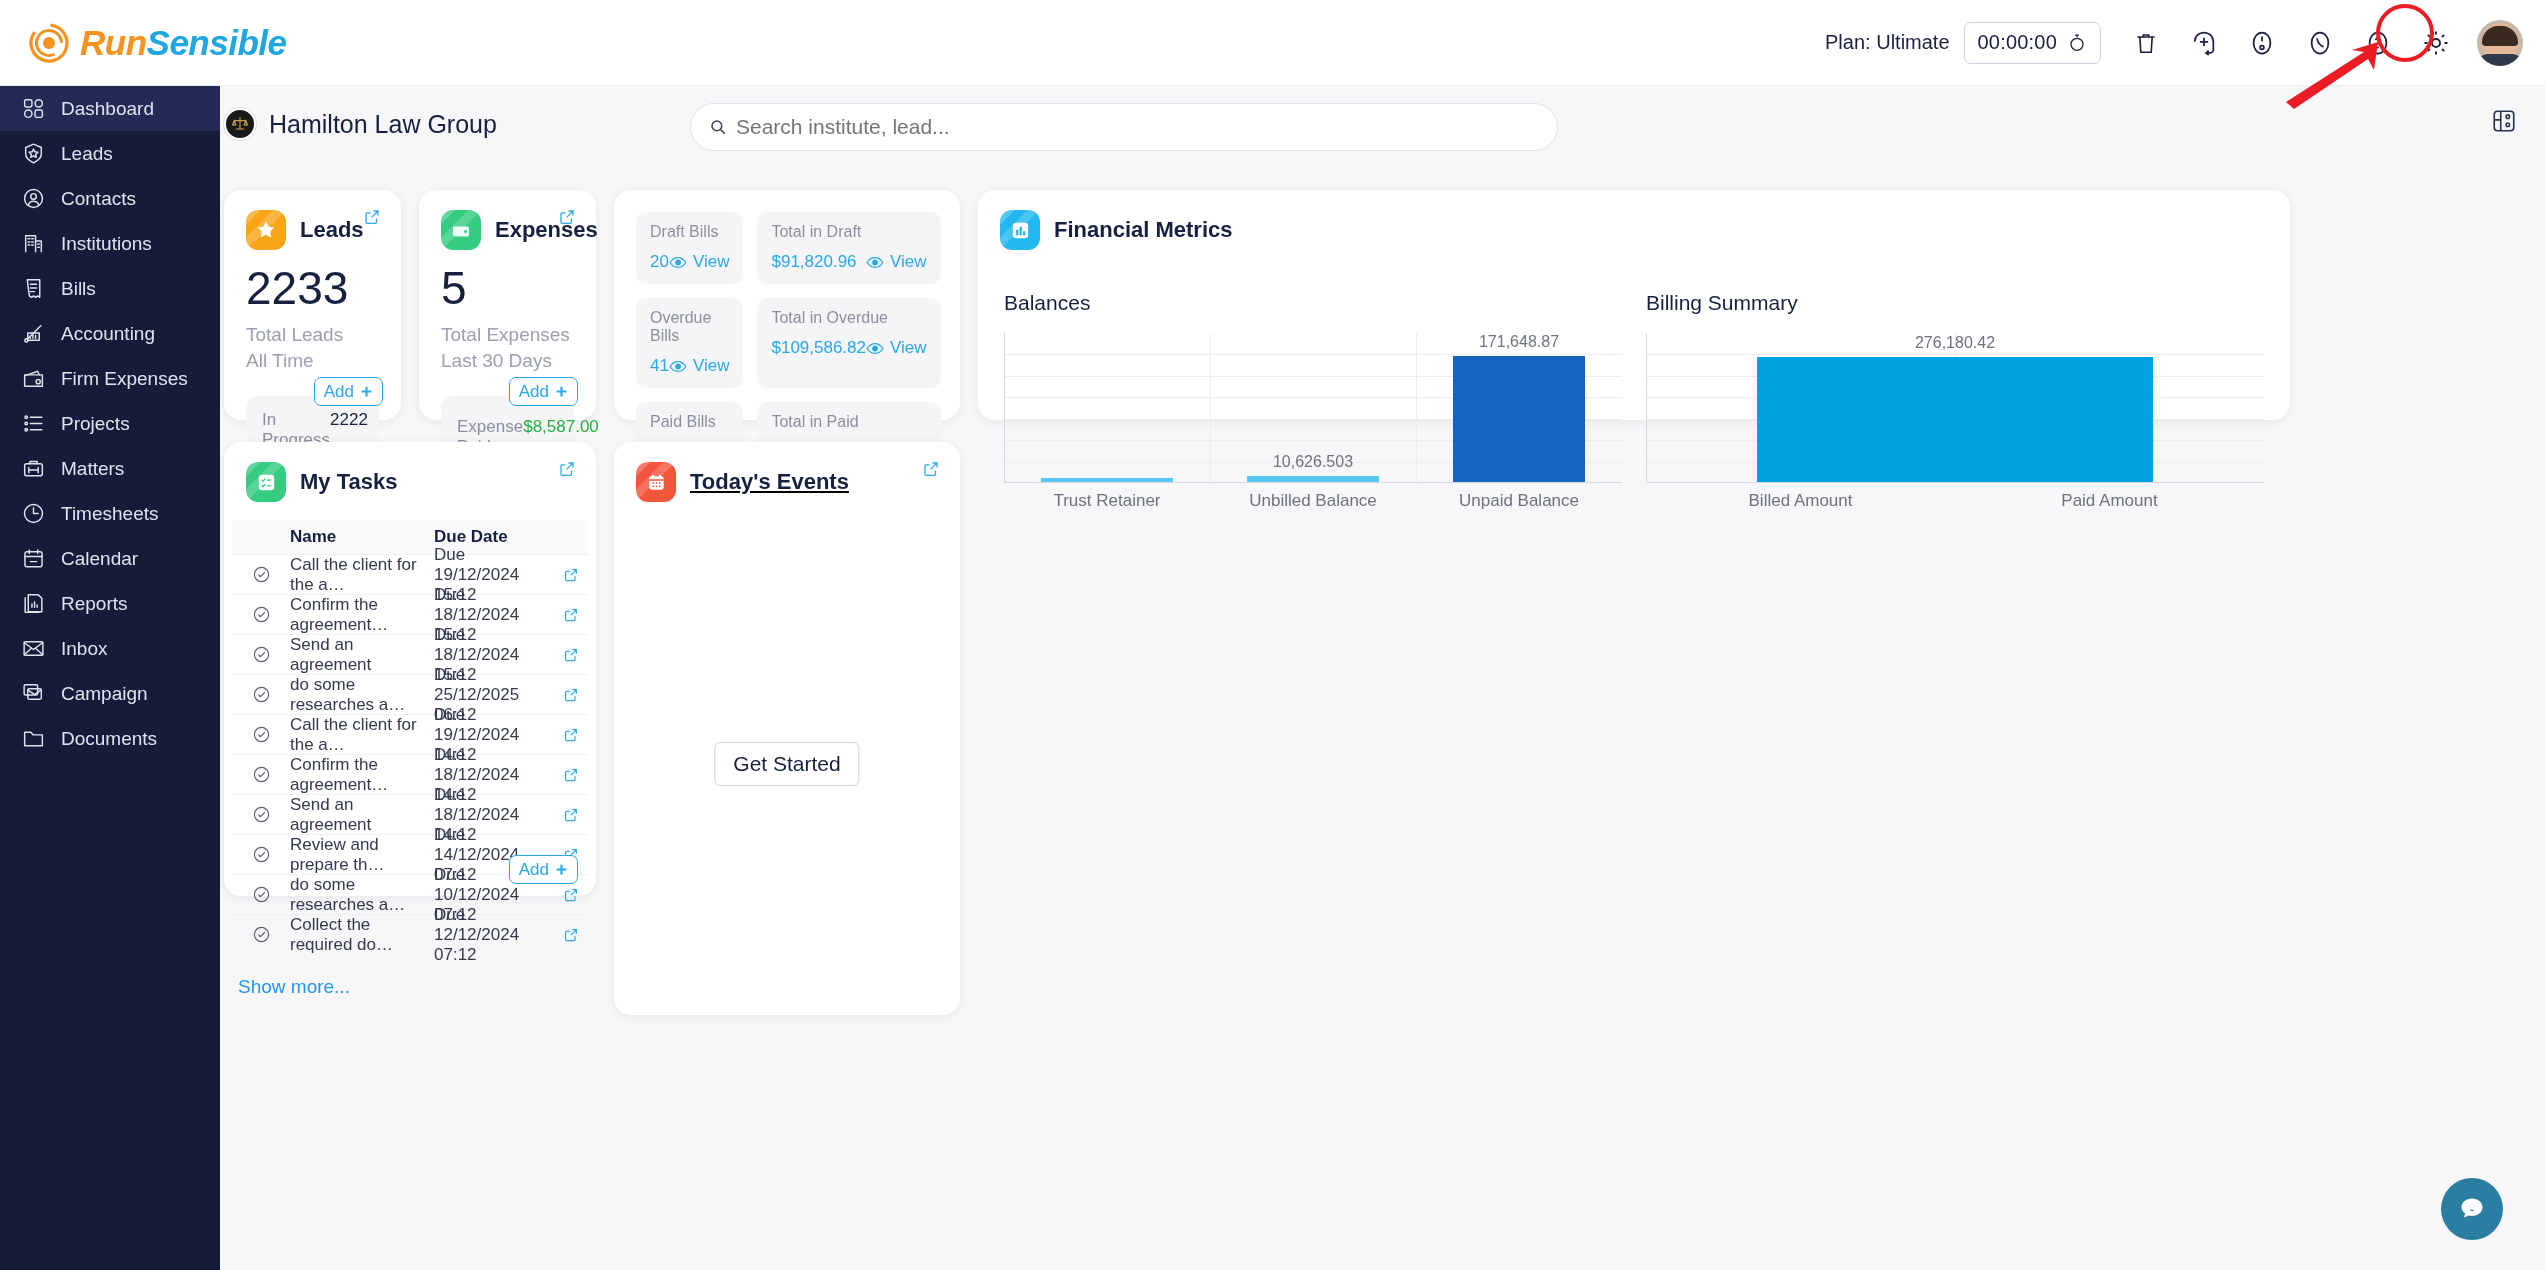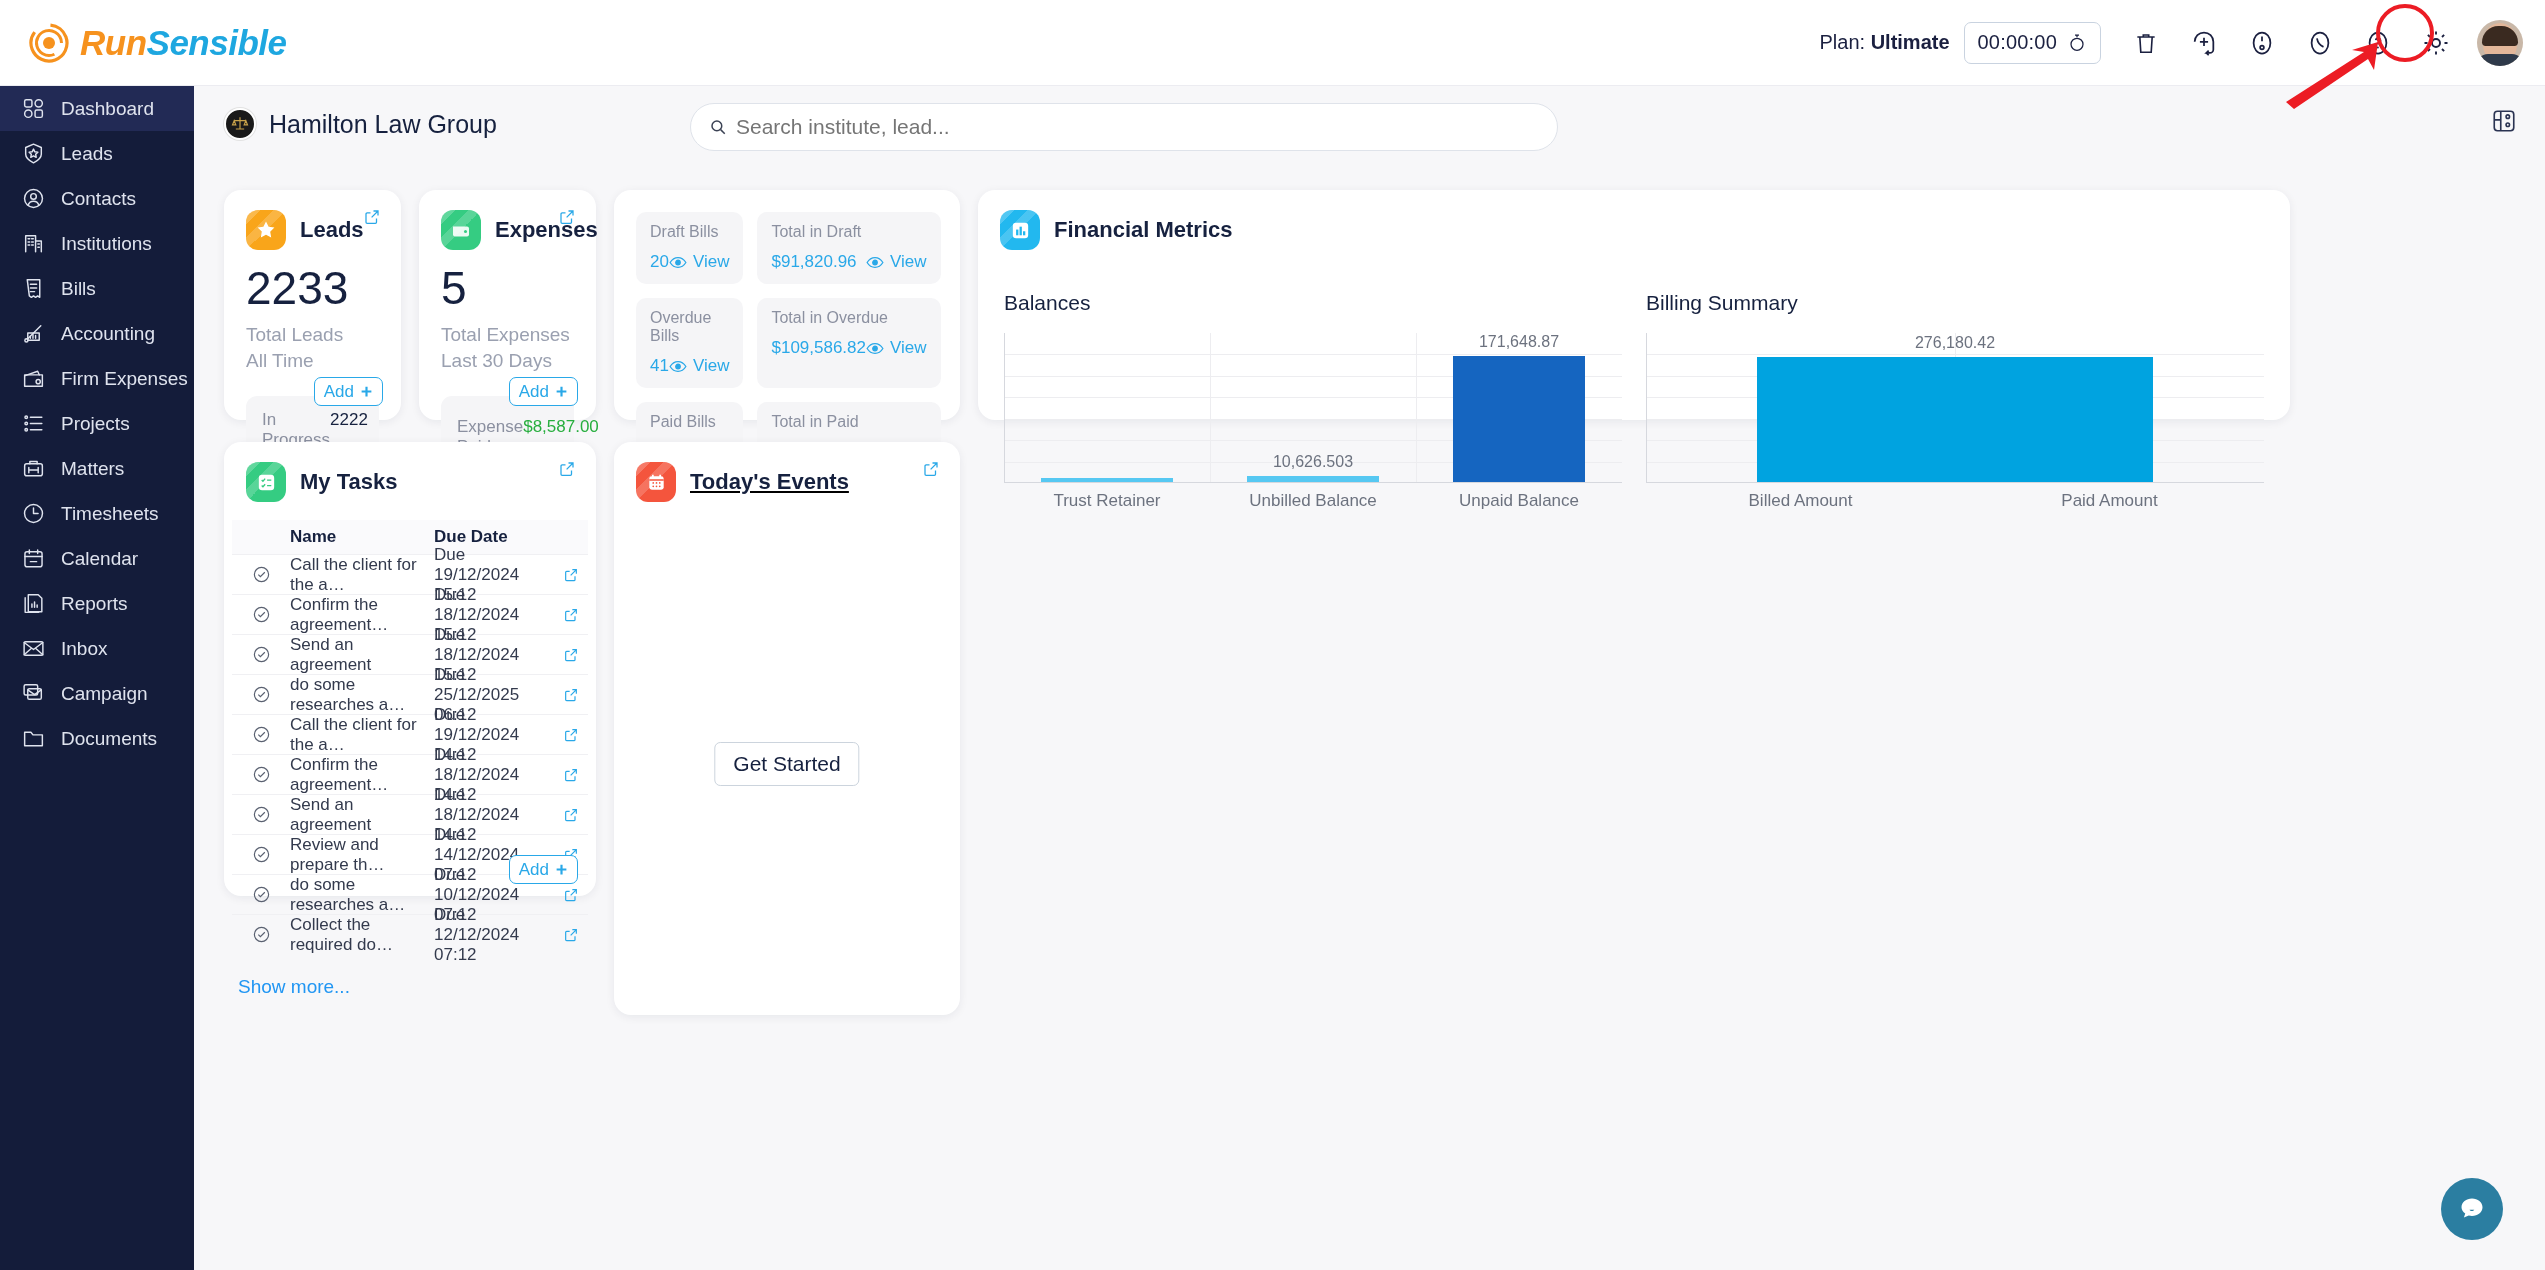--- a/index.html
+++ b/index.html
@@ -21,21 +21,21 @@
   .logo-mark { width: 42px; height: 42px; position: relative; }
   .logo-text { font-size: 35px; font-weight: bold; font-style: italic; margin-left: 10px; letter-spacing: -0.5px; }
   .logo-run { color: #f6921e; }
   .logo-sensible { color: #1ea7e0; }
 
   .topbar-right {
     margin-left: auto; margin-right: 22px;
     display: flex; align-items: center; gap: 0px;
   }
   .plan-label { font-size: 20px; color: #1b2040; margin-right: 14px; white-space: nowrap; }
-  .plan-label b { font-weight: bold; }
+  .plan-label b { font-weight: normal; }
   .timer-box {
     border: 1px solid #c9d3e0; border-radius: 7px; height: 42px;
     display: flex; align-items: center; gap: 10px;
     padding: 0 13px; margin-right: 16px;
   }
   .timer-val { font-size: 20px; color: #1b2040; letter-spacing: 0.2px; }
   .icon-btn {
     width: 58px; height: 58px; display: flex; align-items: center; justify-content: center;
     cursor: pointer; position: relative;
   }
@@ -53,21 +53,21 @@
   
   .hl-circle {
     position: absolute; left: 2376px; top: 4px; width: 58px; height: 58px;
     border: 4px solid #ec1c24; border-radius: 50%;
     pointer-events: none; z-index: 40;
   }
   .hl-arrow { position: absolute; left: 2282px; top: 40px; z-index: 40; pointer-events:none;}
 
   
   .sidebar {
-    position: absolute; left: 0; top: 0; width: 194px; height: 1270px;
+    position: absolute; left: 0; top: 0; width: 220px; height: 1270px;
     background: #141c3a; z-index: 20; padding-top: 0;
   }
   .sb-collapse {
     height: 86px; display: flex; align-items: center; padding-left: 22px; cursor: pointer;
   }
   .sb-item {
     height: 45px; display: flex; align-items: center; gap: 14px;
     padding-left: 20px; color: #dfe3ee; font-size: 19px; cursor: pointer;
   }
   .sb-item.active { background: #222a55; }

